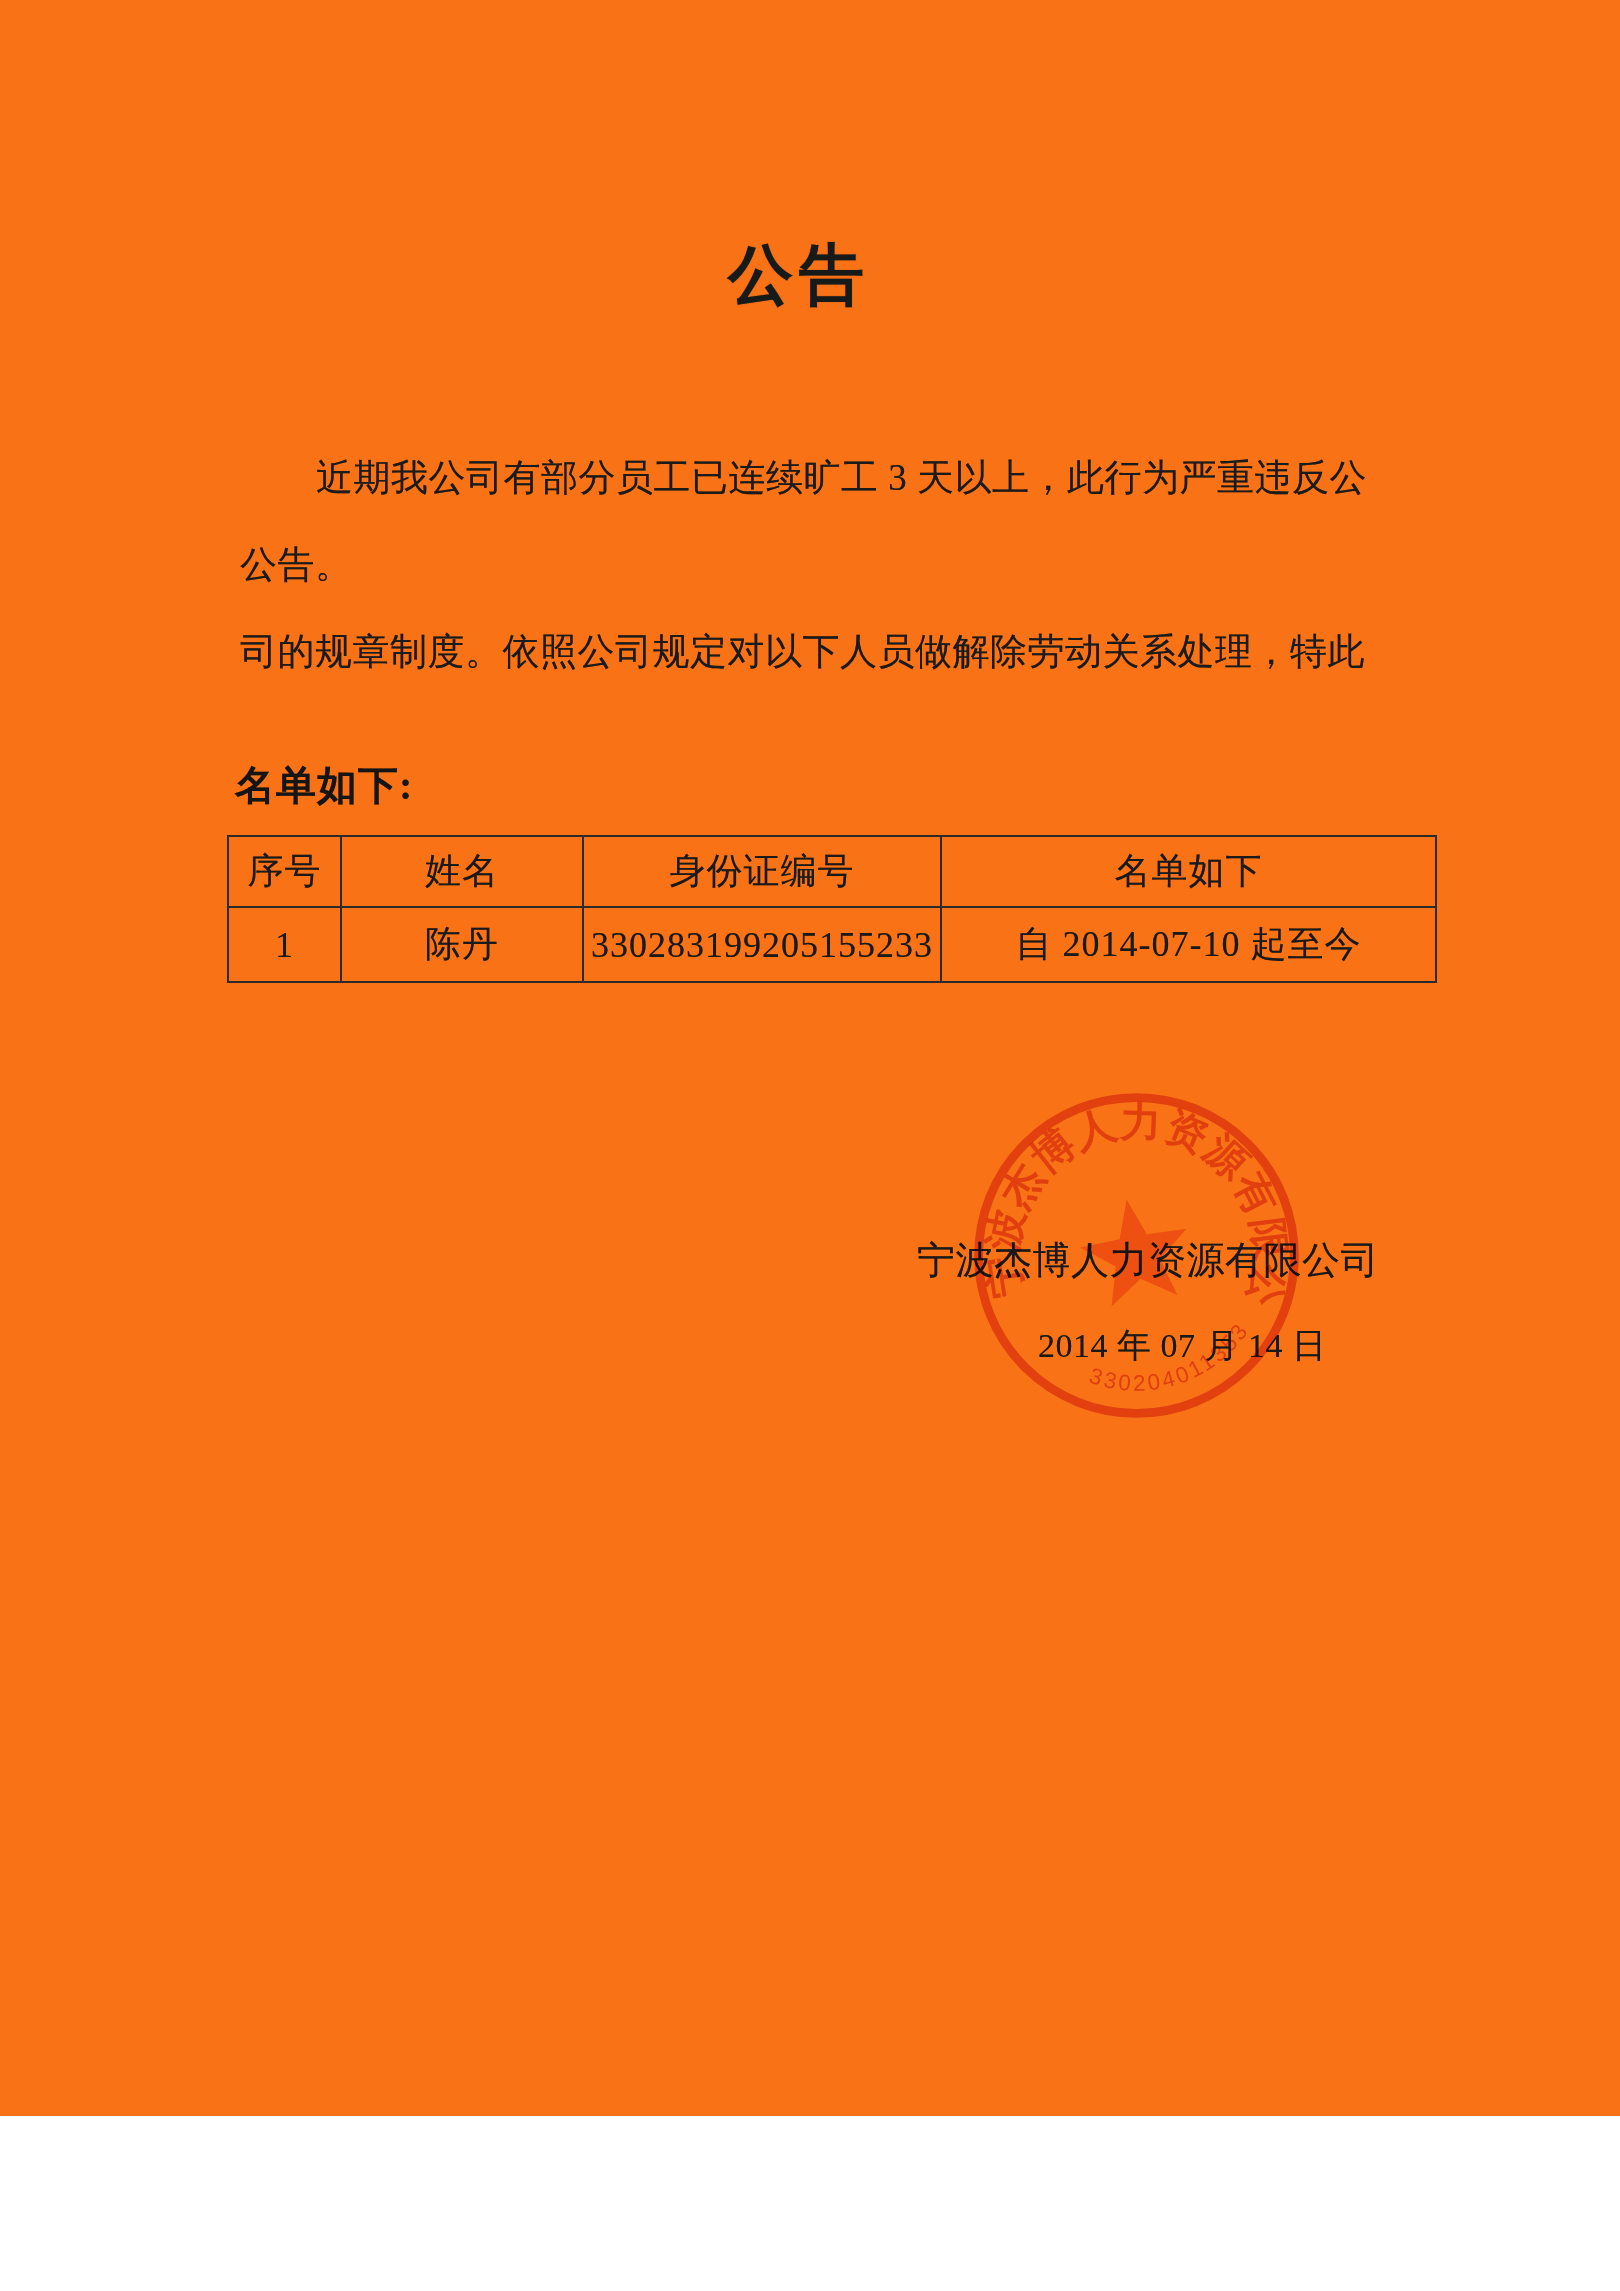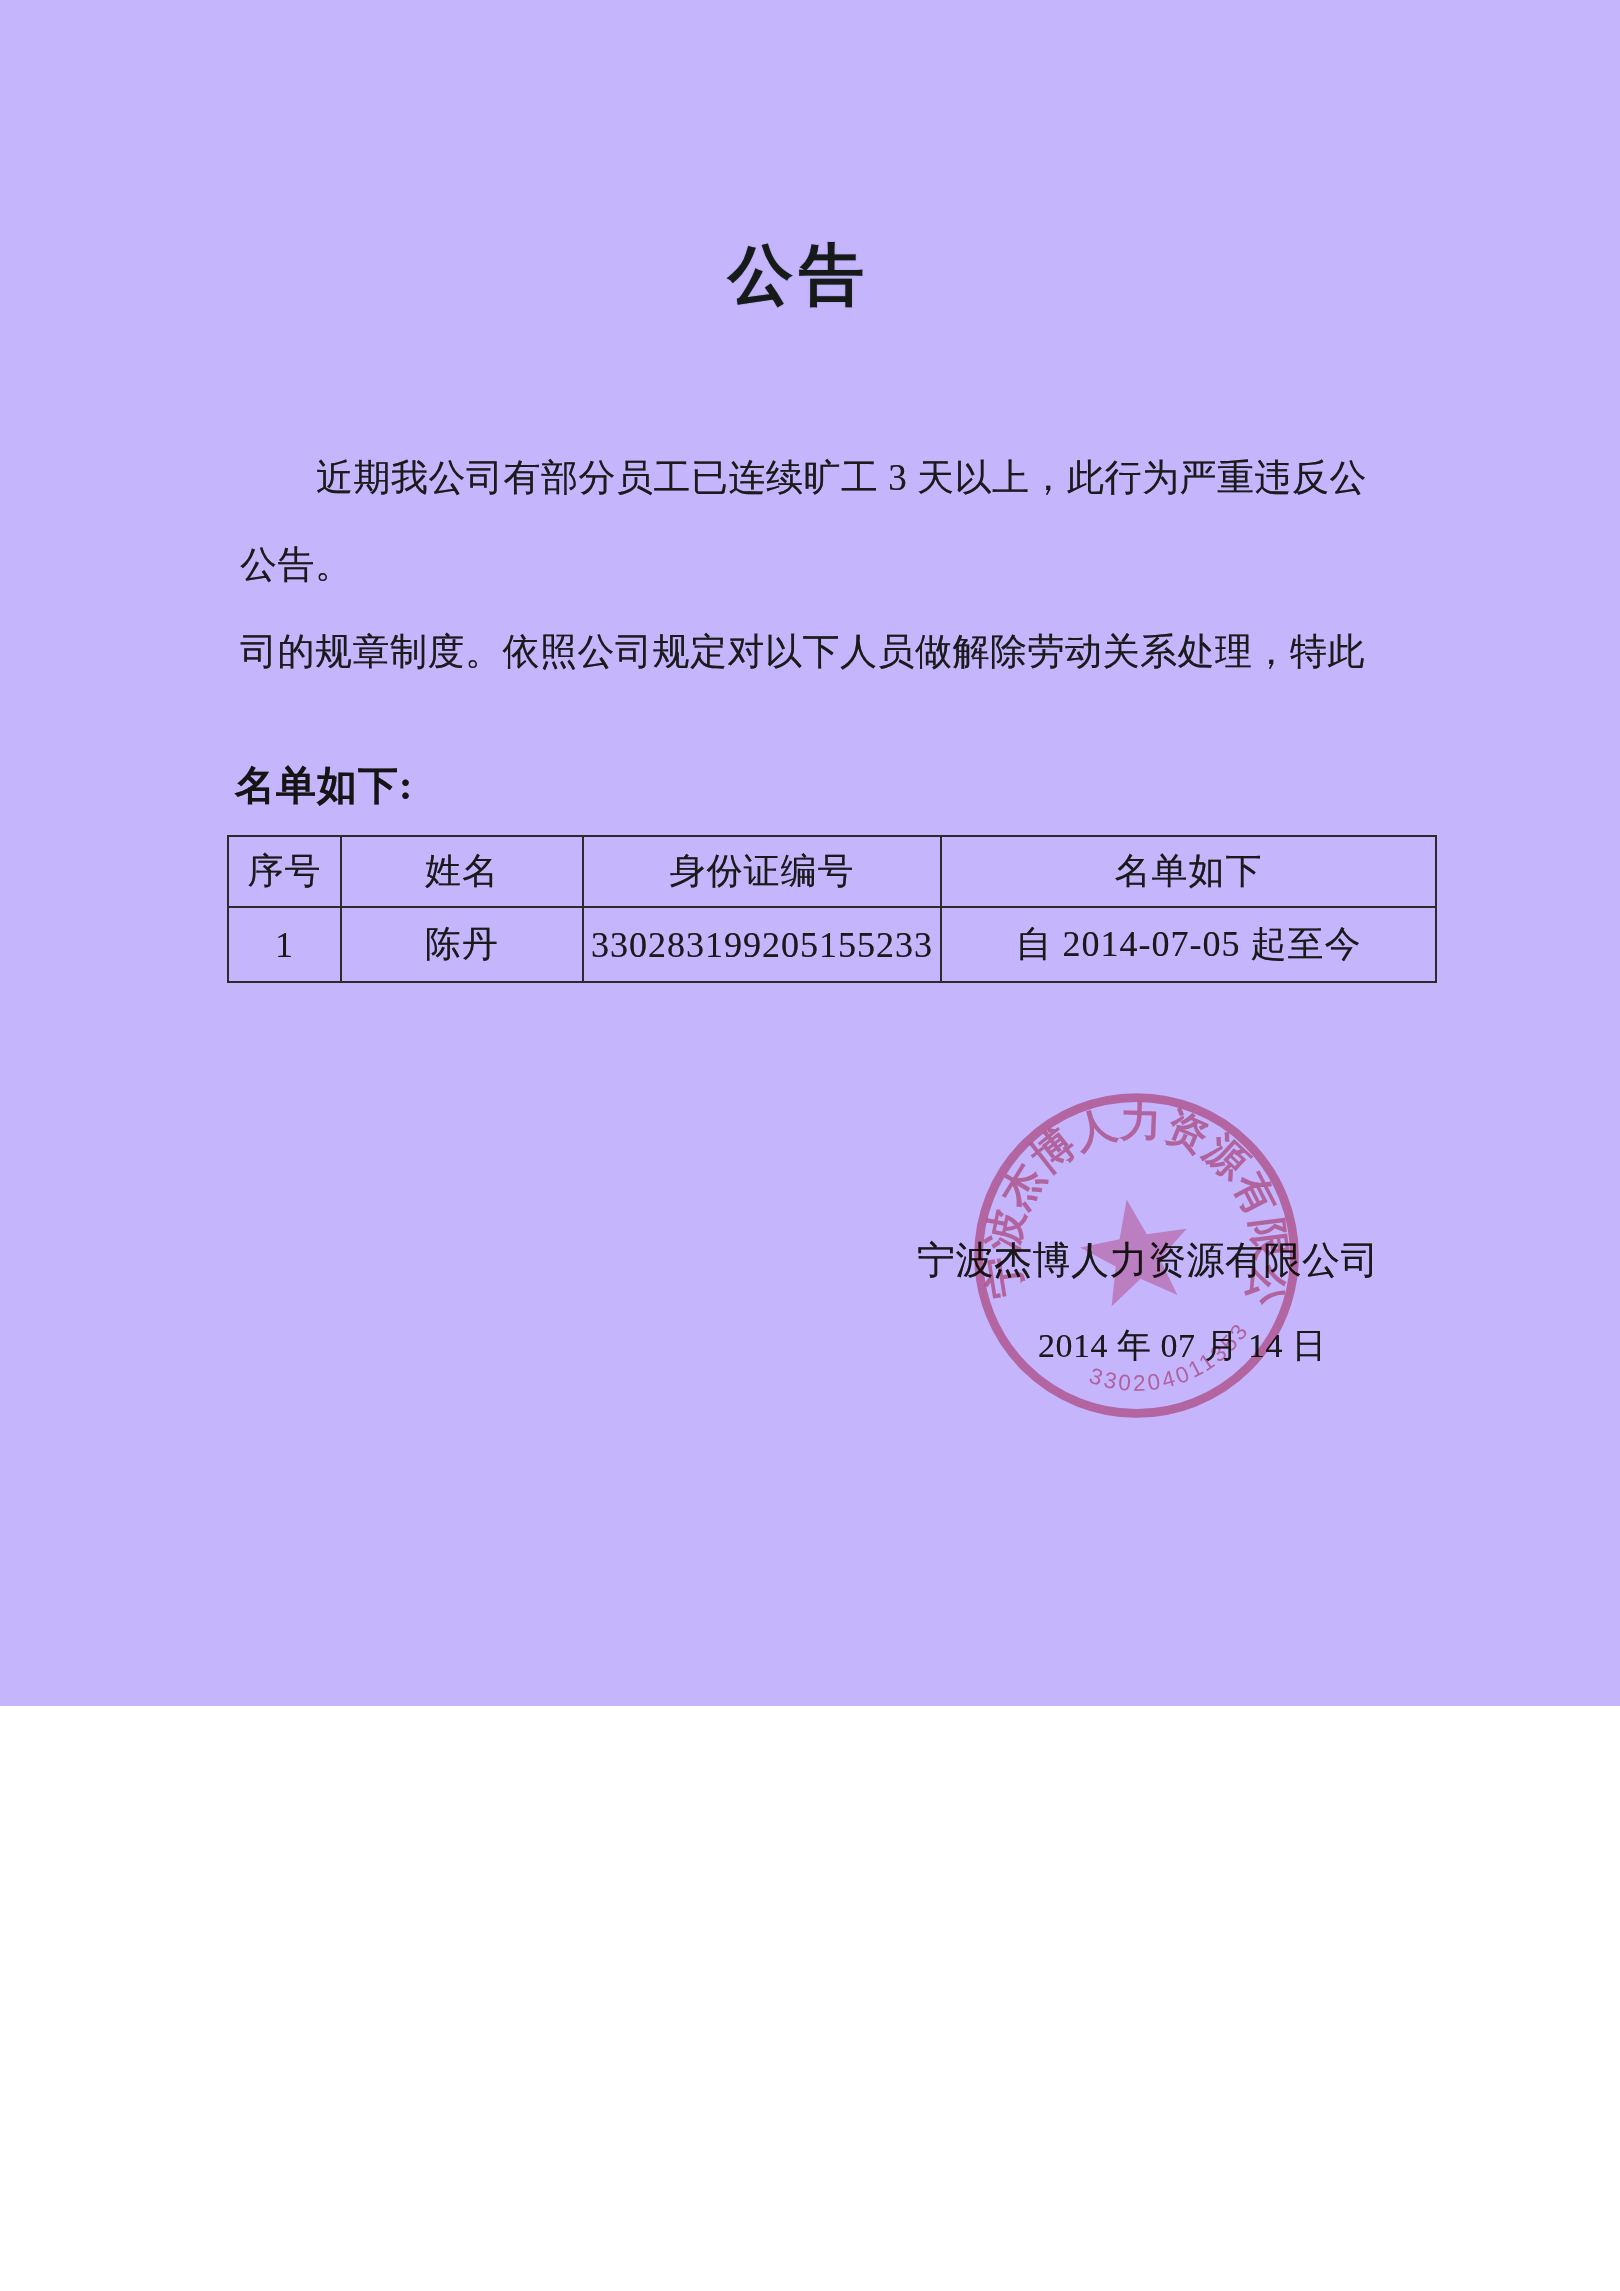--- a/index.html
+++ b/index.html
@@ -3,22 +3,22 @@
 <meta charset="utf-8">
 <style>
   html, body {
     margin: 0;
     padding: 0;
     background: #ffffff;
   }
   .page {
     position: relative;
     width: 1620px;
-    height: 1706px;
-    background: #c4b5fd;
+    height: 2116px;
+    background: #f97316;
     overflow: hidden;
     font-family: "Liberation Serif", "DejaVu Serif", serif;
     color: #1b1b1b;
   }
   .doc-title {
     position: absolute;
     top: 231px;
     left: 0;
     width: 1598px;
     margin: 0;
@@ -153,21 +153,21 @@
         <th>姓名</th>
         <th>身份证编号</th>
         <th>名单如下</th>
       </tr>
     </thead>
     <tbody>
       <tr>
         <td>1</td>
         <td class="name-cell">陈丹</td>
         <td class="id-cell">330283199205155233</td>
-        <td>自 2014-07-05 起至今</td>
+        <td>自 2014-07-10 起至今</td>
       </tr>
     </tbody>
   </table>
 
   <div class="company-sign">宁波杰博人力资源有限公司</div>
   <div class="sign-date">2014 年 07 月 14 日</div>
 
   <svg class="stamp" viewBox="0 0 360 360" xmlns="http://www.w3.org/2000/svg">
     <defs>
       <path id="arcTop" d="M 65.3 221.7 A 122 122 0 1 1 294.7 221.7" fill="none"></path>

